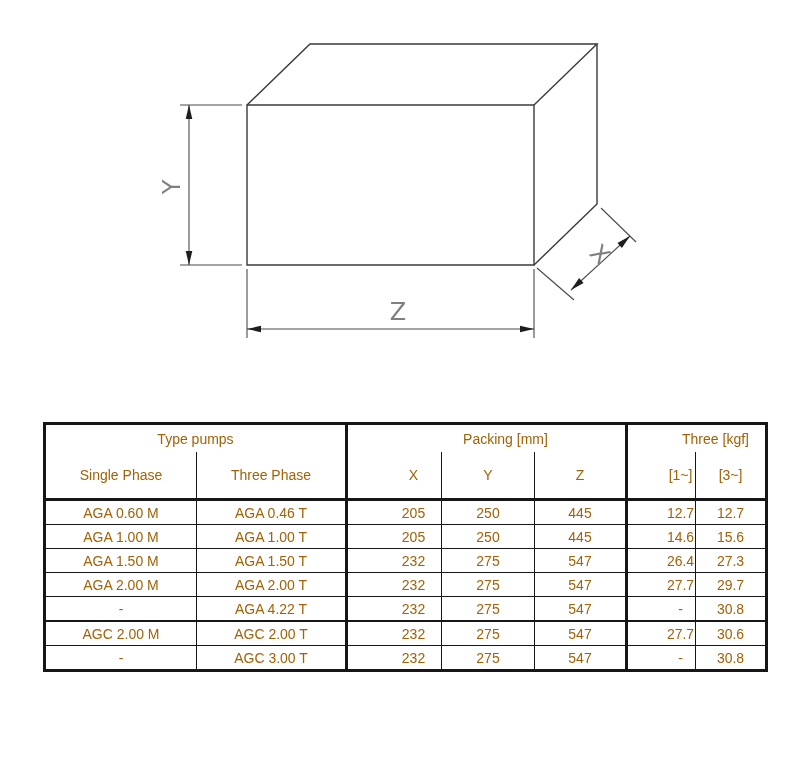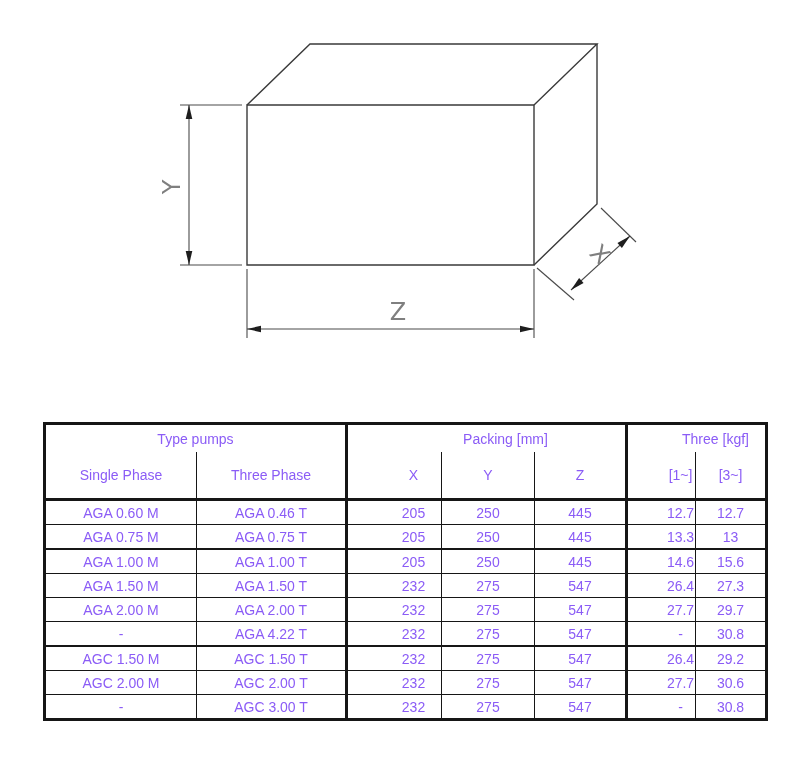--- a/index.html
+++ b/index.html
@@ -29,21 +29,21 @@
   }
 
   
   table.spec {
     position: absolute;
     left: 43px;
     top: 422px;
     border-collapse: collapse;
     table-layout: fixed;
     border: 3px solid #161616;
-    color: #8b5cf6;
+    color: #a16207;
     font-size: 14px;
   }
   table.spec th, table.spec td {
     border: 1px solid #161616;
     font-weight: 400;
     text-align: center;
     vertical-align: middle;
     padding: 0;
     white-space: nowrap;
     overflow: hidden;
@@ -140,29 +140,20 @@
     <tbody>
         <tr>
           <td>AGA 0.60 M</td>
           <td>AGA 0.46 T</td>
           <td class="bl3">205</td>
           <td>250</td>
           <td>445</td>
           <td class="bl3">12.7</td>
           <td>12.7</td>
         </tr>
-        <tr class="group-end">
-          <td>AGA 0.75 M</td>
-          <td>AGA 0.75 T</td>
-          <td class="bl3">205</td>
-          <td>250</td>
-          <td>445</td>
-          <td class="bl3">13.3</td>
-          <td>13</td>
-        </tr>
         <tr>
           <td>AGA 1.00 M</td>
           <td>AGA 1.00 T</td>
           <td class="bl3">205</td>
           <td>250</td>
           <td>445</td>
           <td class="bl3">14.6</td>
           <td>15.6</td>
         </tr>
         <tr>
@@ -186,29 +177,20 @@
         <tr class="group-end">
           <td>-</td>
           <td>AGA 4.22 T</td>
           <td class="bl3">232</td>
           <td>275</td>
           <td>547</td>
           <td class="bl3">-</td>
           <td>30.8</td>
         </tr>
         <tr>
-          <td>AGC 1.50 M</td>
-          <td>AGC 1.50 T</td>
-          <td class="bl3">232</td>
-          <td>275</td>
-          <td>547</td>
-          <td class="bl3">26.4</td>
-          <td>29.2</td>
-        </tr>
-        <tr>
           <td>AGC 2.00 M</td>
           <td>AGC 2.00 T</td>
           <td class="bl3">232</td>
           <td>275</td>
           <td>547</td>
           <td class="bl3">27.7</td>
           <td>30.6</td>
         </tr>
         <tr>
           <td>-</td>

